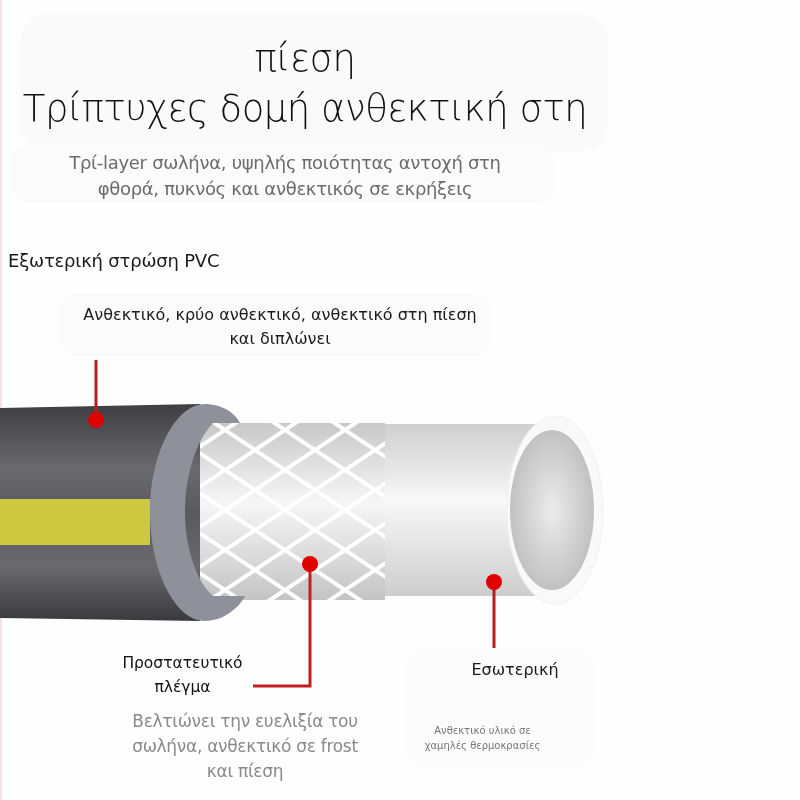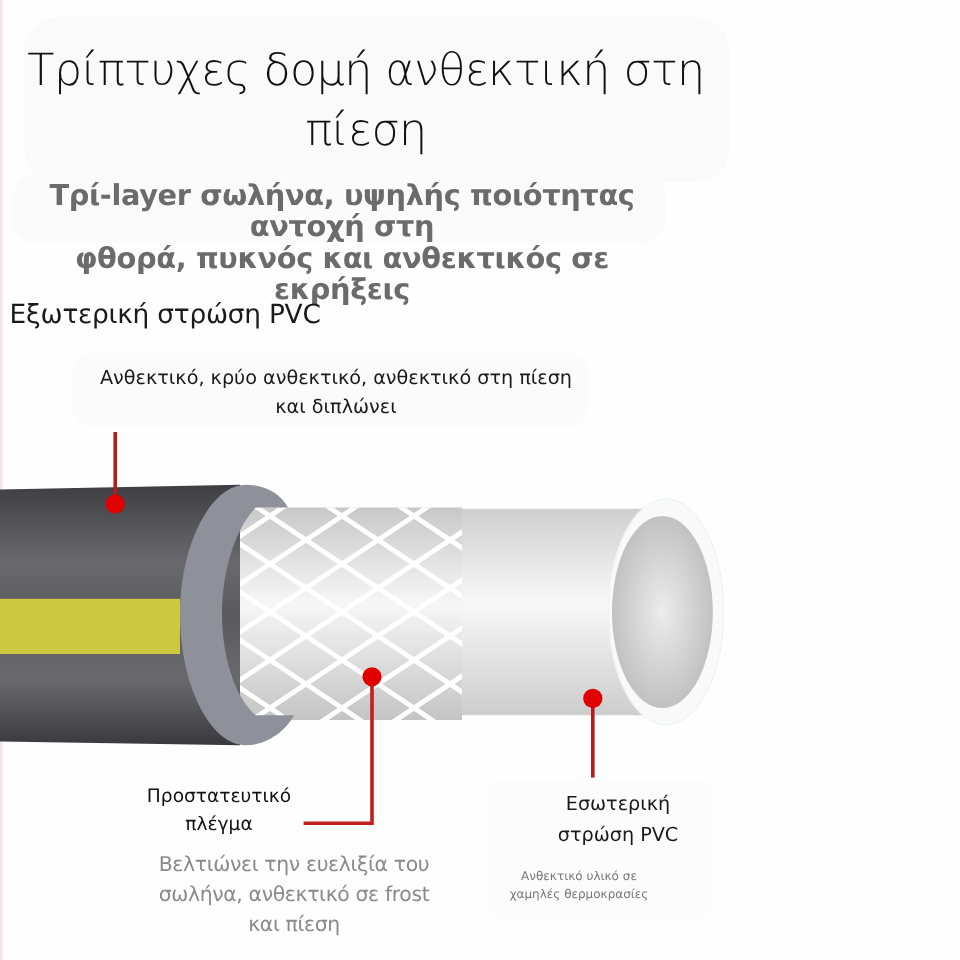--- a/index.html
+++ b/index.html
@@ -18,24 +18,24 @@
       position: absolute; left: 10px; top: 145px; width: 545px; height: 58px;
       background: #fbfbfb; border-radius: 20px;
     }
     .title {
       position: absolute; left: 0; top: 34px; width: 610px; text-align: center;
       font-family: "DejaVu Sans", sans-serif; font-size: 37px; line-height: 50px;
       color: #111; letter-spacing: -0.5px; font-weight: 300;
     }
     .subtitle {
       position: absolute; left: 20px; top: 150px; width: 530px; text-align: center;
-      font-size: 24px; line-height: 26px; color: #6b6b6b; letter-spacing: -0.3px; font-weight: bold;
+      font-size: 18px; line-height: 26px; color: #6b6b6b; letter-spacing: -0.3px;
     }
     .outer-title {
-      position: absolute; left: 8px; top: 250px; font-size: 22px; color: #1a1a1a;
+      position: absolute; left: 8px; top: 250px; font-size: 18px; color: #1a1a1a;
       letter-spacing: -0.2px;
     }
     .outer-desc-box {
       position: absolute; left: 60px; top: 294px; width: 430px; height: 62px;
       background: #fbfbfb; border-radius: 16px;
     }
     .outer-desc {
       position: absolute; left: 60px; top: 303px; width: 440px; text-align: center;
       font-size: 16px; line-height: 24px; color: #1a1a1a;
     }
@@ -64,22 +64,22 @@
 </head>
 <body>
 
 <div class="canvas"></div>
 <div class="left-edge"></div>
 
 <div class="title-box"></div>
 <div class="sub-box"></div>
 
 <div class="title">
+  <div>πίεση</div>
   <div>Τρίπτυχες δομή ανθεκτική στη</div>
-  <div>πίεση</div>
 </div>
 <div class="subtitle">
   <div>Τρί-layer σωλήνα, υψηλής ποιότητας αντοχή στη</div>
   <div>φθορά, πυκνός και ανθεκτικός σε εκρήξεις</div>
 </div>
 
 <div class="outer-title">Εξωτερική στρώση PVC</div>
 <div class="outer-desc-box"></div>
 <div class="outer-desc">
   <div>Ανθεκτικό, κρύο ανθεκτικό, ανθεκτικό στη πίεση</div>
@@ -171,18 +171,17 @@
 </div>
 <div class="mesh-desc">
   <div>Βελτιώνει την ευελιξία του</div>
   <div>σωλήνα, ανθεκτικό σε frost</div>
   <div>και πίεση</div>
 </div>
 
 <div class="inner-box"></div>
 <div class="inner-title">
   <div>Εσωτερική</div>
-  <div>στρώση PVC</div>
 </div>
 <div class="inner-desc">
   <div>Ανθεκτικό υλικό σε</div>
   <div>χαμηλές θερμοκρασίες</div>
 </div>
 
 </body></html>

